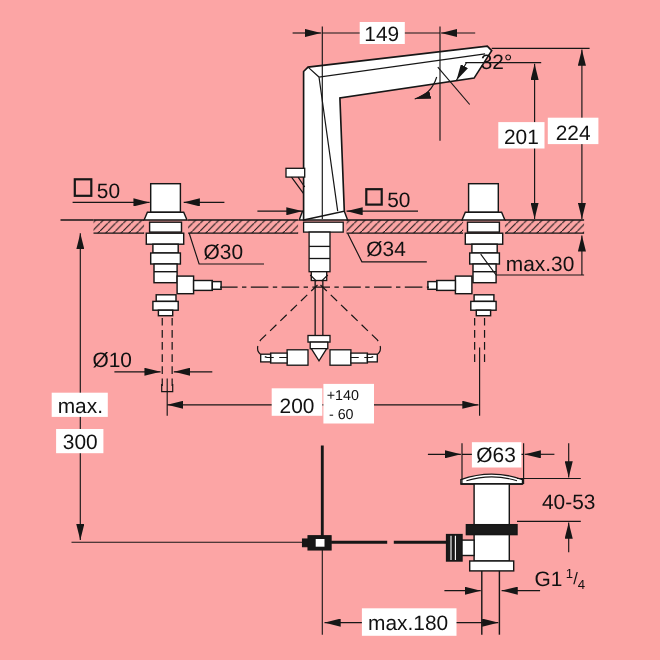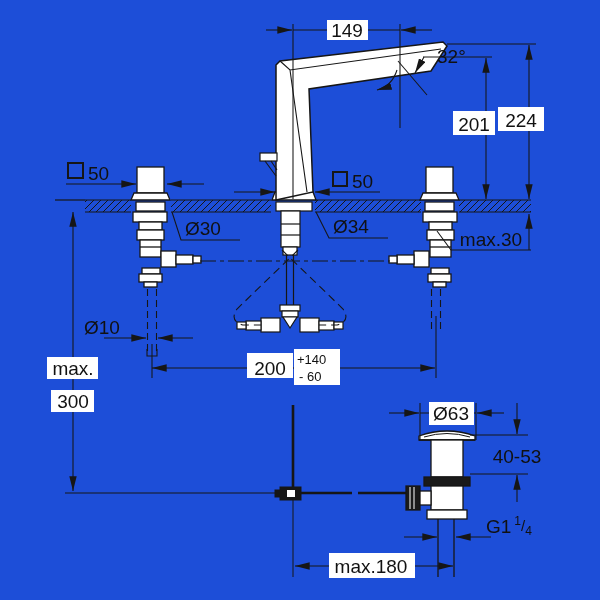--- a/index.html
+++ b/index.html
@@ -1,16 +1,16 @@
 <!DOCTYPE html>
 <html><head>
 <meta charset="utf-8">
 <style>
   html,body{margin:0;padding:0;background:#fff;}
-  .stage{width:600px;height:600px;background:#1d4ed8;position:relative;font-family:"Liberation Sans",sans-serif;}
+  .stage{width:600px;height:600px;background:#fca5a5;position:relative;font-family:"Liberation Sans",sans-serif;}
   svg{display:block;}
   svg text{fill:#111;font-family:"Liberation Sans",sans-serif;}
   .dimtxt{font-size:19px;}
   .toltxt{font-size:13px;}
   .fractxt{font-size:12px;}
   .slashtxt{font-size:15px;}
 </style>
 </head>
 <body>
 

